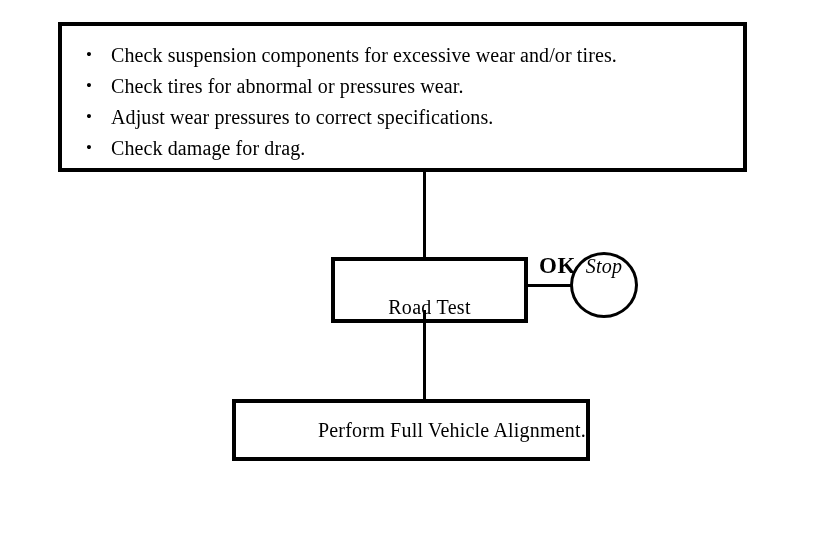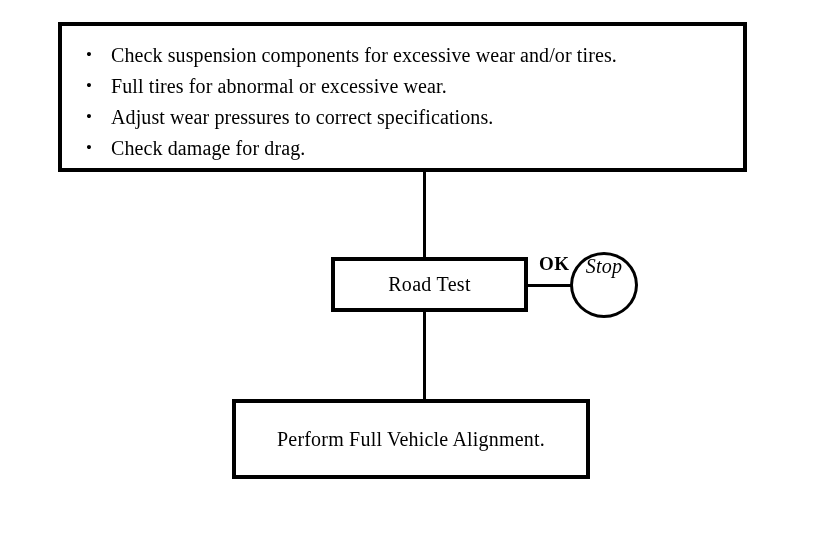--- a/index.html
+++ b/index.html
@@ -55,39 +55,39 @@
     top: -1px;
     font-size: 17px;
     line-height: 31px;
   }
 
   
   #roadtest-box {
     left: 331px;
     top: 257px;
     width: 197px;
-    height: 55px;
+    height: 66px;
     display: flex;
-    align-items: center;
+    align-items: flex-end;
     justify-content: center;
   }
   #roadtest-label {
     font-size: 20px;
     letter-spacing: 0.3px;
   }
 
   
   #alignment-box {
     left: 232px;
     top: 399px;
     width: 358px;
-    height: 80px;
+    height: 62px;
     display: flex;
     align-items: center;
-    justify-content: center;
+    justify-content: flex-end;
   }
   #alignment-label {
     font-size: 20px;
     letter-spacing: 0.2px;
   }
 
   
   #stop-circle {
     position: absolute;
     box-sizing: border-box;
@@ -131,39 +131,39 @@
   }
   #conn-roadtest-stop {
     left: 527px;
     top: 284px;
     width: 78px;
   }
   #ok-label {
     position: absolute;
     left: 539px;
     top: 253px;
-    font-size: 19px;
+    font-size: 23px;
     font-weight: bold;
     letter-spacing: 0.5px;
   }
 </style>
 </head>
 <body>
 
 <div id="canvas">
 
   <div class="node-box thick" id="checklist-box">
     <ul class="bullet-list">
       <li class="bullet-item">
         <span class="bullet-marker">•</span>
         <span>Check suspension components for excessive wear and/or tires.</span>
       </li>
       <li class="bullet-item">
         <span class="bullet-marker">•</span>
-        <span>Full tires for abnormal or excessive wear.</span>
+        <span>Check tires for abnormal or pressures wear.</span>
       </li>
       <li class="bullet-item">
         <span class="bullet-marker">•</span>
         <span>Adjust wear pressures to correct specifications.</span>
       </li>
       <li class="bullet-item">
         <span class="bullet-marker">•</span>
         <span>Check damage for drag.</span>
       </li>
     </ul>

